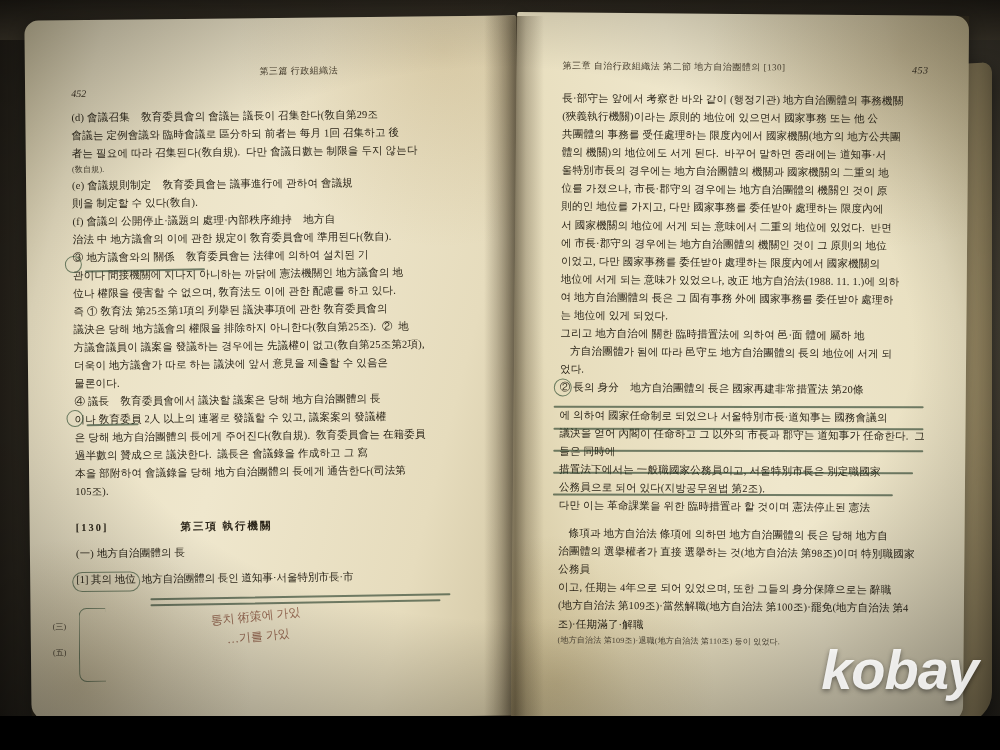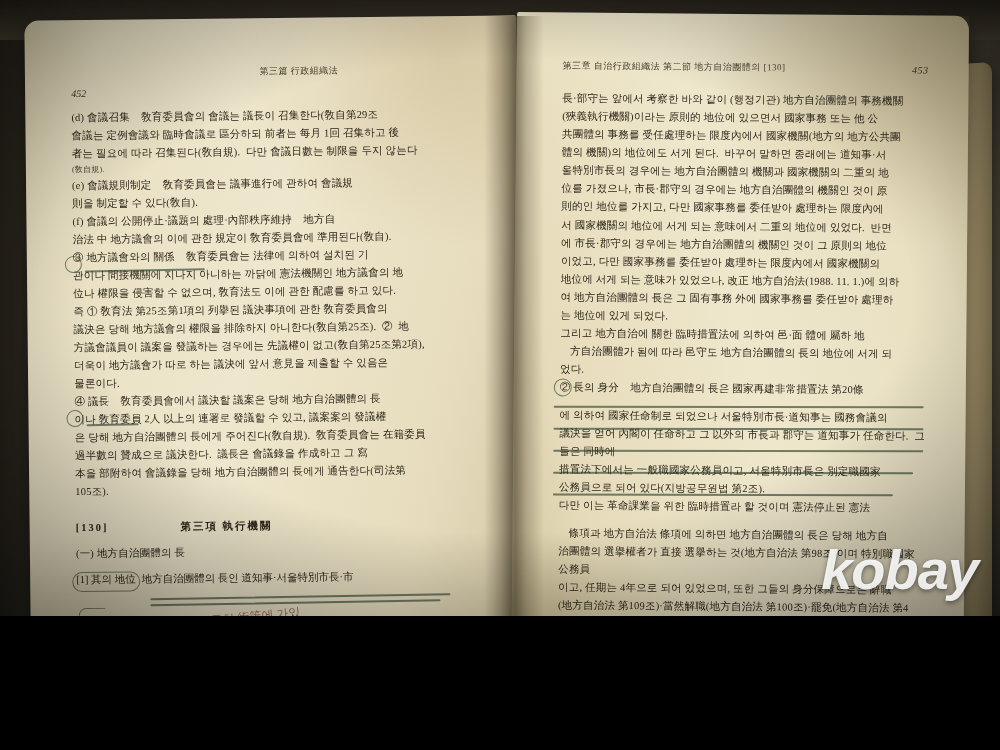--- a/index.html
+++ b/index.html
@@ -3,21 +3,21 @@
 <meta charset="utf-8">
 <style>
   html, body {
     margin: 0;
     padding: 0;
     background: #000;
   }
   #scene {
     position: relative;
     width: 1000px;
-    height: 616px;
+    height: 716px;
     overflow: hidden;
     background: #6d28d9;
     font-family: "Liberation Serif", serif;
   }
 
   
   .backdrop {
     position: absolute;
     inset: 0;
     background:

